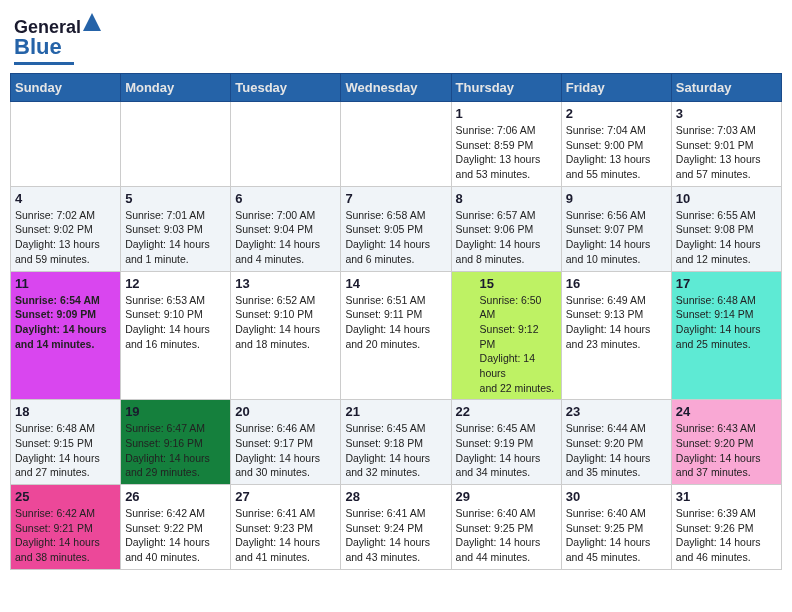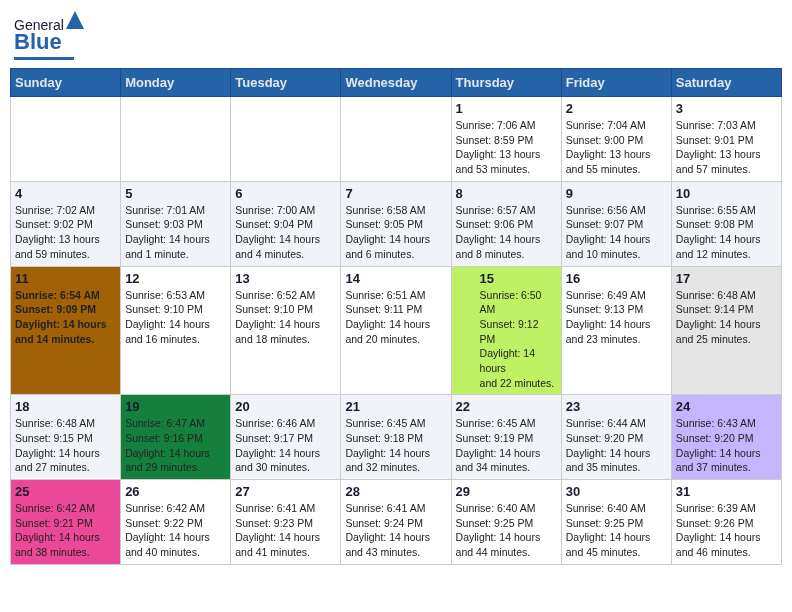--- a/index.html
+++ b/index.html
@@ -78,21 +78,21 @@
       line-height: 1.4;
     }
     .empty-cell { background: #fff !important; }
   </style>
 </head>
 <body>
 
 <div class="header">
   <div class="logo">
     <div style="display:flex; align-items:center;">
-      <span class="logo-general" style="font-size:14px; font-weight:normal; color:#1a1a2e;margin-top:7px;">General</span>
+      <span class="logo-general" style="font-size:18px; font-weight:bold; color:#1a1a2e;margin-top:7px;">General</span>
       <span style="display:inline-block; margin-left:2px; vertical-align:middle;">
         <svg width="18" height="18" viewBox="0 0 18 18">
           <polygon points="9,0 18,18 0,18" fill="#2563a8"></polygon>
         </svg>
       </span>
     </div>
     <div style="display:flex; align-items:center; margin-top:-4px;">
       <span class="logo-blue" style="font-size:22px; font-weight:bold; color:#2563a8;">Blue</span>
     </div>
     <div class="logo-line"></div>
@@ -188,21 +188,21 @@
         </td>
         <td style="background: rgb(240, 244, 248);">
           <span class="day-num">10</span>
           <div class="day-info" style="white-space: pre-line;">Sunrise: 6:55 AM
 Sunset: 9:08 PM
 Daylight: 14 hours
 and 12 minutes.</div>
         </td>
       </tr>
       <tr>
-        <td style="background: #a16207;">
+        <td style="background: #d946ef;">
           <span class="day-num">11</span>
           <div class="day-info" style="white-space: pre-line; font-weight: bold;">Sunrise: 6:54 AM
 Sunset: 9:09 PM
 Daylight: 14 hours
 and 14 minutes.</div>
         </td>
         <td style="background: rgb(255, 255, 255);">
           <span class="day-num">12</span>
           <div class="day-info" style="white-space: pre-line;">Sunrise: 6:53 AM
 Sunset: 9:10 PM
@@ -230,21 +230,21 @@
 Daylight: 14 hours
 and 22 minutes.</div>
         </td>
         <td style="background: rgb(255, 255, 255);">
           <span class="day-num">16</span>
           <div class="day-info" style="white-space: pre-line;">Sunrise: 6:49 AM
 Sunset: 9:13 PM
 Daylight: 14 hours
 and 23 minutes.</div>
         </td>
-        <td style="background: #e5e5e5;">
+        <td style="background: #5eead4;">
           <span class="day-num">17</span>
           <div class="day-info" style="white-space: pre-line;">Sunrise: 6:48 AM
 Sunset: 9:14 PM
 Daylight: 14 hours
 and 25 minutes.</div>
         </td>
       </tr>
       <tr>
         <td style="background: rgb(240, 244, 248);">
           <span class="day-num">18</span>
@@ -281,21 +281,21 @@
 Daylight: 14 hours
 and 34 minutes.</div>
         </td>
         <td style="background: rgb(240, 244, 248);">
           <span class="day-num">23</span>
           <div class="day-info" style="white-space: pre-line;">Sunrise: 6:44 AM
 Sunset: 9:20 PM
 Daylight: 14 hours
 and 35 minutes.</div>
         </td>
-        <td style="background: #c4b5fd; margin-left: 48px;">
+        <td style="background: #f9a8d4; margin-left: 48px;">
           <span class="day-num">24</span>
           <div class="day-info" style="white-space: pre-line;">Sunrise: 6:43 AM
 Sunset: 9:20 PM
 Daylight: 14 hours
 and 37 minutes.</div>
         </td>
       </tr>
       <tr>
         <td style="background: #ec4899;">
           <span class="day-num">25</span>

